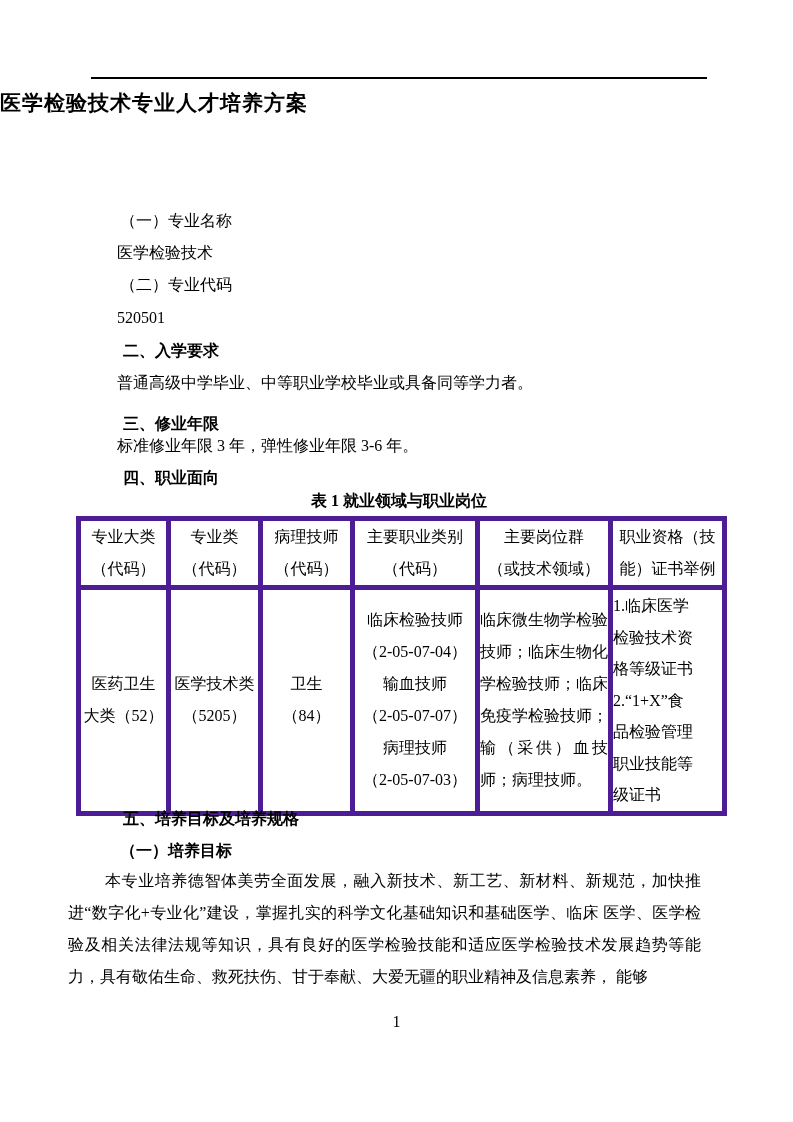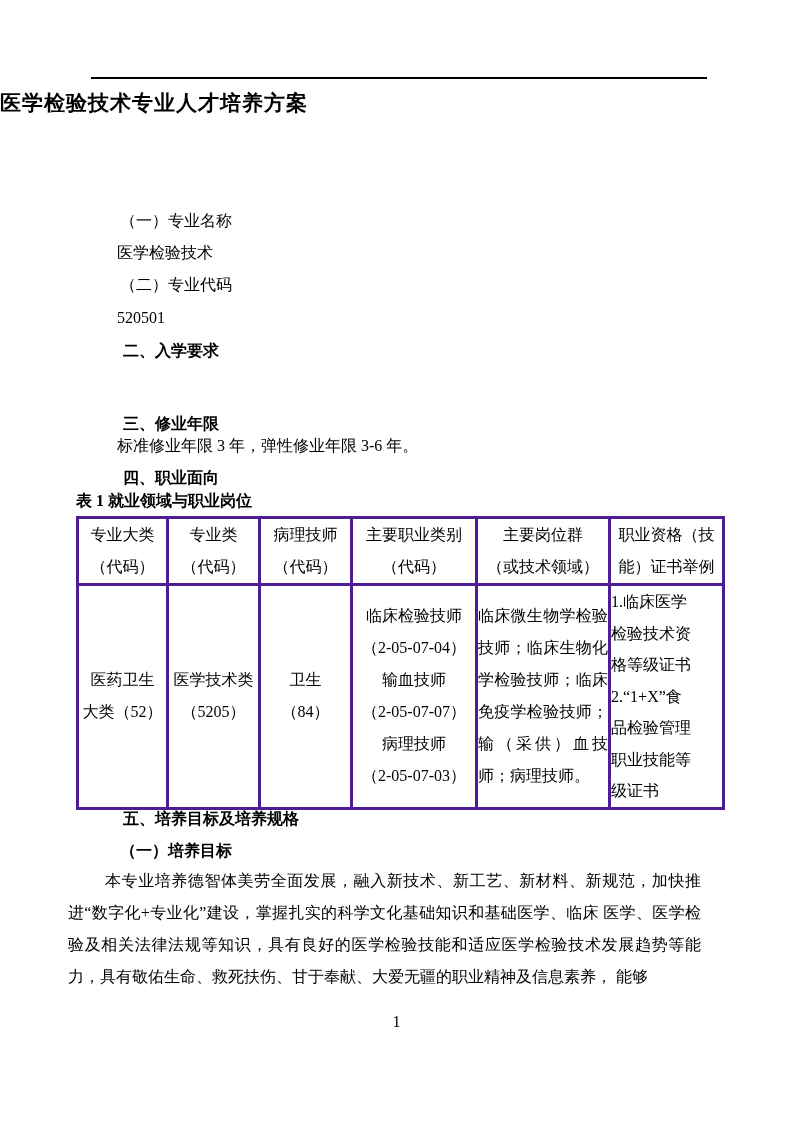--- a/index.html
+++ b/index.html
@@ -14,32 +14,32 @@
     line-height:32px;
     overflow:hidden;
   }
   .abs{position:absolute;}
   .rule{left:91px;top:77px;width:616px;height:2px;background:#000;}
   .title{left:0;top:88px;width:793px;font-size:21px;font-weight:bold;letter-spacing:1px;line-height:30px;}
   .block{left:80px;width:633px;}
   .h{font-weight:bold;text-indent:43px;}
   .sub{text-indent:40px;}
   .body-line{text-indent:37px;}
-  .caption{left:76px;top:485px;width:646px;font-weight:bold;}
+  .caption{left:76px;top:485px;width:646px;text-align:center;font-weight:bold;}
   .para{left:68px;top:865px;width:633px;text-align:justify;text-indent:37px;}
   .pagenum{left:0;top:1006px;width:793px;text-align:center;font-size:16px;}
   table.jobs{
     position:absolute;left:76px;top:516px;
     width:646px;
     border-collapse:collapse;
     table-layout:fixed;
     border:2px solid #000;
   }
   table.jobs th,table.jobs td{
-    border:3px solid #4c1d95;
+    border:5px solid #4c1d95;
     font-size:16px;
     font-weight:normal;
     padding:0;
     vertical-align:middle;
     overflow:hidden;
   }
   table.jobs thead tr{height:64px;}
   table.jobs tbody tr{height:222px;}
   .th{font-weight:bold;text-align:center;white-space:pre-line;line-height:32px;}
   .td-center{text-align:center;white-space:pre-line;line-height:32px;}
@@ -54,20 +54,21 @@
   <div class="abs rule"></div>
 
   <div class="abs title">医学检验技术专业人才培养方案</div>
 
   <div class="abs block sub" style="top:205px">（一）专业名称</div>
   <div class="abs block body-line" style="top:237px">医学检验技术</div>
   <div class="abs block sub" style="top:269px">（二）专业代码</div>
   <div class="abs block body-line" style="top:302px">520501</div>
 
   <div class="abs block h" style="top:335px">二、入学要求</div>
+  <div class="abs block body-line" style="top:367px">普通高级中学毕业、中等职业学校毕业或具备同等学力者。</div>
 
   <div class="abs block h" style="top:408px">三、修业年限</div>
   <div class="abs block body-line" style="top:430px">标准修业年限 3 年，弹性修业年限 3-6 年。</div>
 
   <div class="abs block h" style="top:462px">四、职业面向</div>
 
   <div class="abs caption">表 1  就业领域与职业岗位</div>
 
   <table class="jobs">
     <colgroup>

